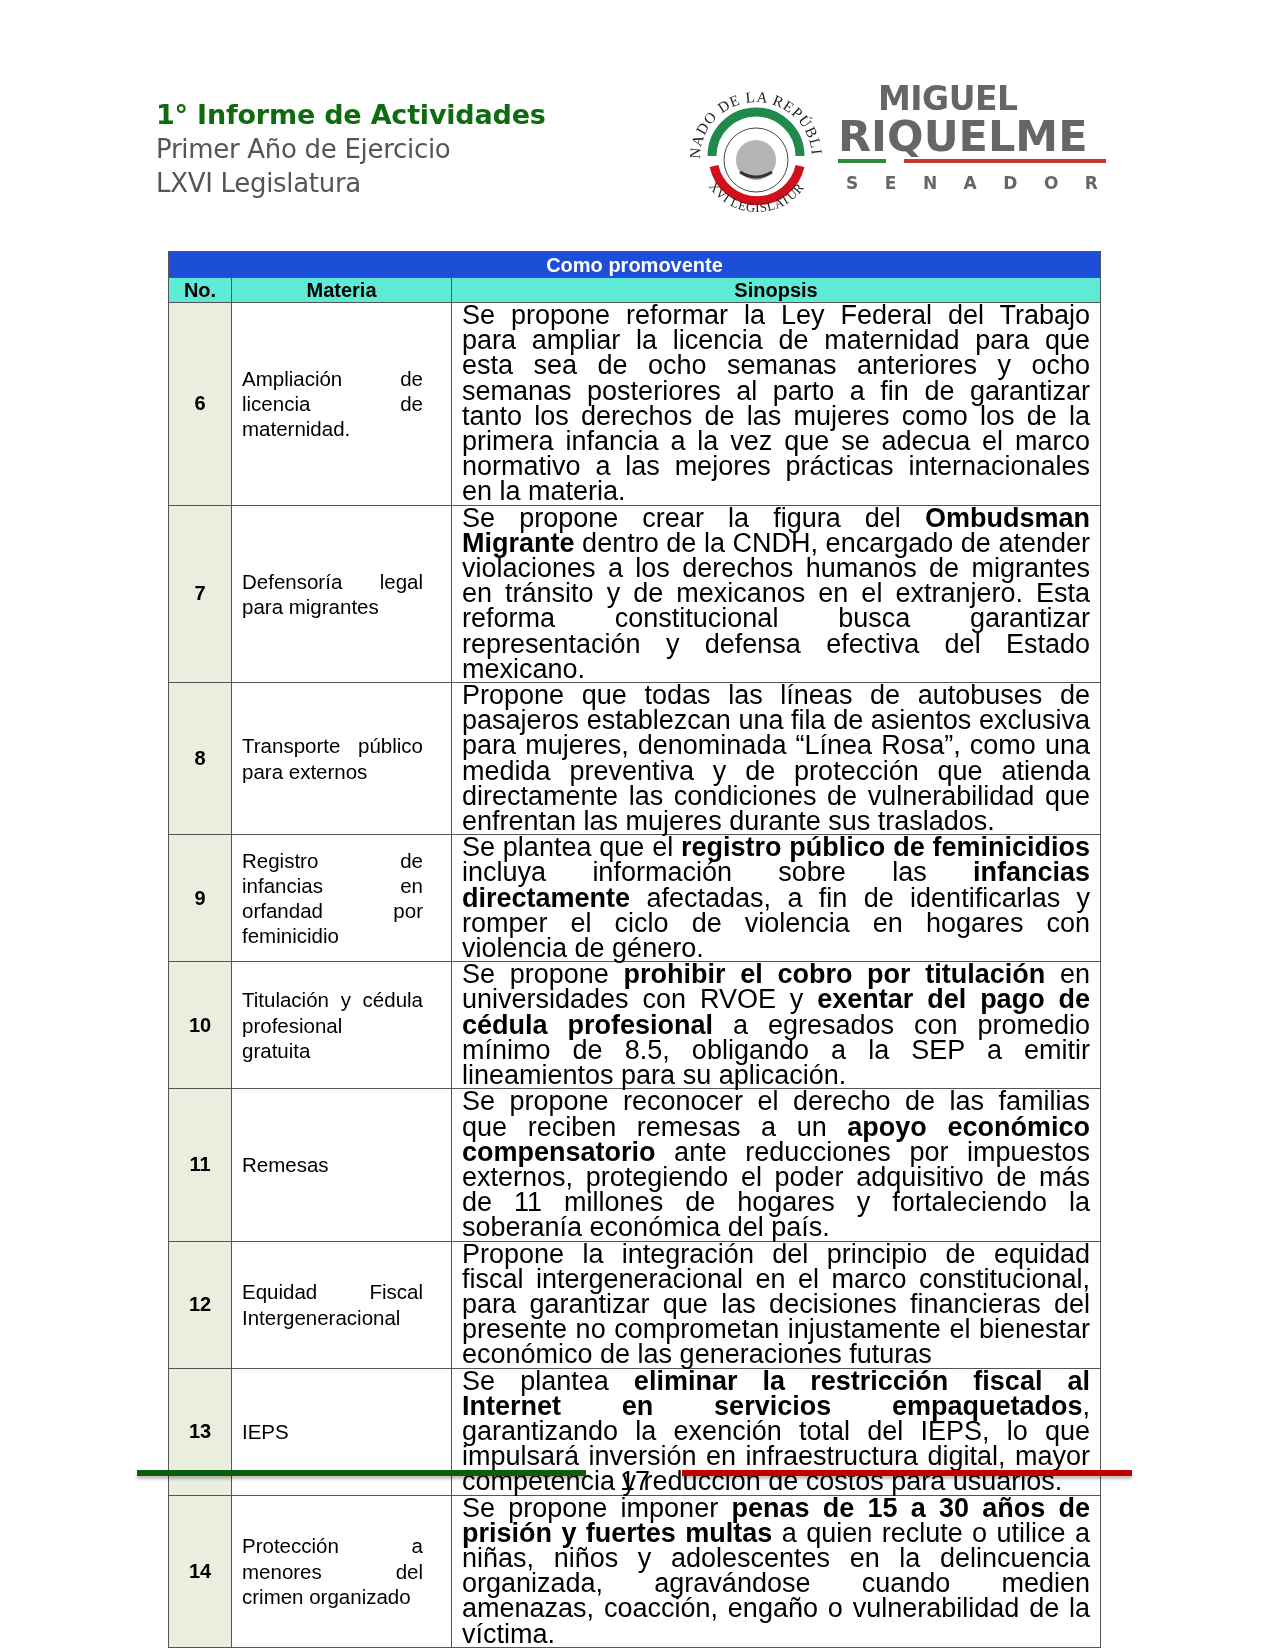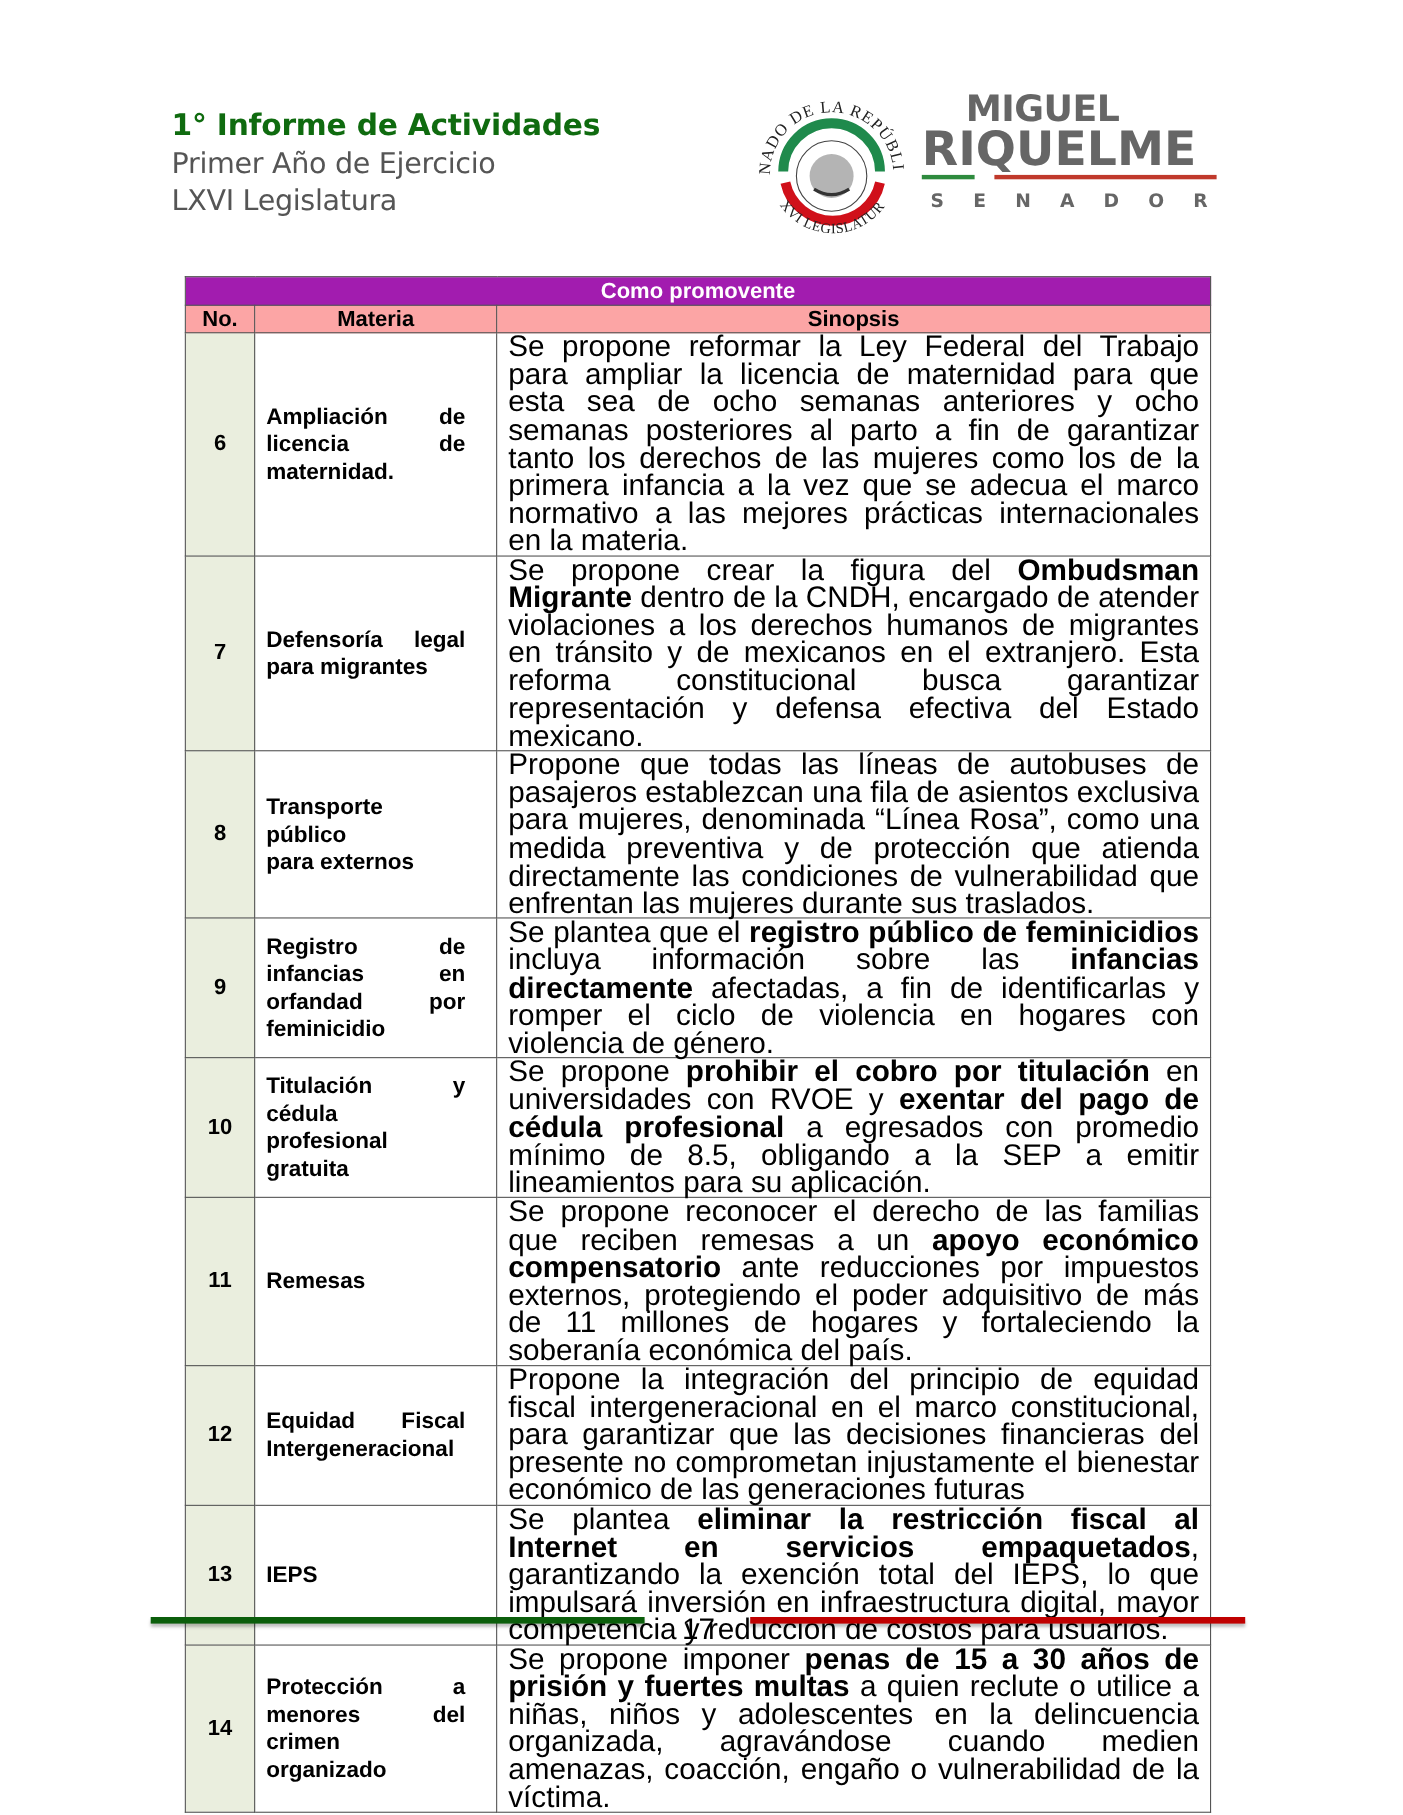--- a/index.html
+++ b/index.html
@@ -14,24 +14,24 @@
   .brand { position: absolute; left: 838px; top: 82px; width: 270px; }
   .brand-first { font-family: "DejaVu Sans", sans-serif; font-weight: bold; color: #666666; font-size: 33px; line-height: 34px; letter-spacing: -0.5px; margin-left: 40px; }
   .brand-last { font-family: "DejaVu Sans", sans-serif; font-weight: bold; color: #666666; font-size: 43px; line-height: 44px; letter-spacing: 0px; margin-top: -2px; }
   .brand-lines { position: relative; height: 6px; margin-top: 0px; }
   .brand-line-green { position: absolute; left: 0; top: 1px; width: 48px; height: 4px; background: #2e8b3e; }
   .brand-line-red { position: absolute; left: 66px; top: 1px; width: 202px; height: 4px; background: #c0392b; }
   .brand-role { display: flex; justify-content: space-between; width: 260px; font-family: "DejaVu Sans", sans-serif; font-weight: bold; color: #666666; font-size: 17px; margin-top: 9px; padding-left: 8px; }
 
   table.main { position: absolute; left: 168px; top: 251px; width: 932px; border-collapse: collapse; table-layout: fixed; }
   table.main td, table.main th { border: 1px solid #555; vertical-align: middle; }
-  .section-head { background: #a21caf; color: #fff; font-weight: bold; font-size: 20px; text-align: center; height: 26px; line-height: 24px; font-family: "Liberation Sans", sans-serif; }
-  .col-head { background: #fca5a5; font-weight: bold; font-size: 20px; text-align: center; height: 25px; line-height: 22px; }
+  .section-head { background: #1d4ed8; color: #fff; font-weight: bold; font-size: 20px; text-align: center; height: 26px; line-height: 24px; font-family: "Liberation Sans", sans-serif; }
+  .col-head { background: #5eead4; font-weight: bold; font-size: 20px; text-align: center; height: 25px; line-height: 22px; }
   .num-cell { background: #eaeede; font-weight: bold; font-size: 20px; text-align: center; }
-  .materia-cell { font-weight: bold; font-size: 20.5px; line-height: 25.2px; padding: 0 28px 0 10px; text-align: justify; text-align-last: left; }
+  .materia-cell { font-weight: normal; font-size: 20.5px; line-height: 25.2px; padding: 0 28px 0 10px; text-align: justify; text-align-last: left; }
   .sin-cell { font-size: 27px; line-height: 25.2px; padding: 0 10px 0 10px; text-align: justify; vertical-align: top !important; }
   .sin-cell b { font-weight: bold; }
   .mat-line { display: block; text-align: justify; text-align-last: justify; }
   .mat-line.last { text-align-last: left; }
 
   .footer { position: absolute; left: 0; top: 1460px; width: 1275px; height: 50px; }
   .foot-green { position: absolute; left: 137px; top: 10px; width: 449px; height: 6px; background: #0b5e0b; box-shadow: 0 3px 3px rgba(0,0,0,0.25); }
   .foot-red { position: absolute; left: 682px; top: 10px; width: 450px; height: 6px; background: #c00000; box-shadow: 0 3px 3px rgba(0,0,0,0.25); }
   .page-num { position: absolute; left: 600px; top: 6px; width: 70px; text-align: center; font-weight: normal; font-size: 27px; font-family: "Liberation Sans", sans-serif; }
 </style>

